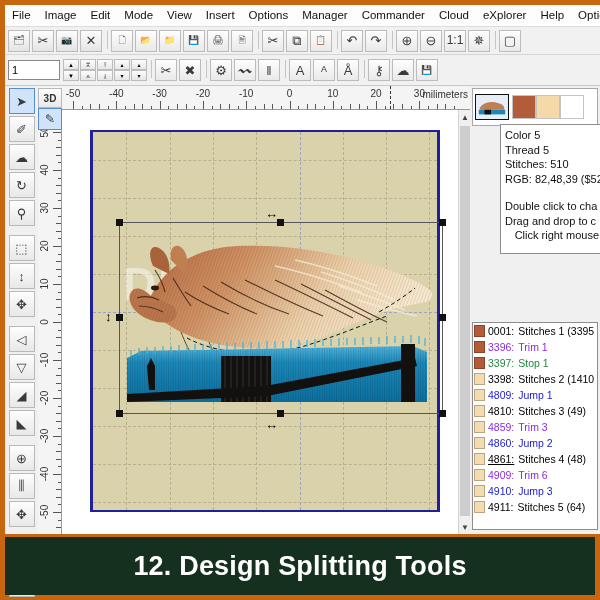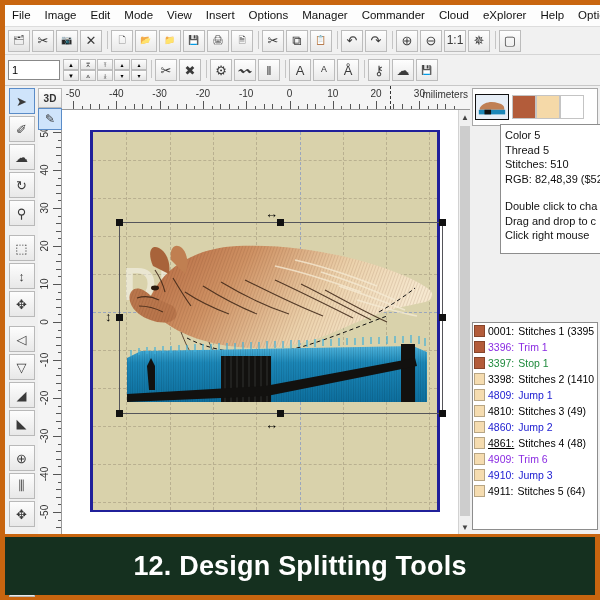--- a/index.html
+++ b/index.html
@@ -683,21 +683,21 @@
     </div>
 
     <div class="tooltip" id="tooltip">
         <div style="min-height: 13px;">Color 5</div>
         <div style="min-height: 13px;">Thread 5</div>
         <div style="min-height: 13px;">Stitches: 510</div>
         <div style="min-height: 13px;">RGB: 82,48,39 ($52,</div>
         <div style="min-height: 13px;"></div>
         <div style="min-height: 13px;">Double click to cha</div>
         <div style="min-height: 13px;">Drag and drop to c</div>
-        <div style="min-height: 13px;">Click right mouse</div>
+        <div style="min-height: 13px; text-align: right;">Click right mouse</div>
       </div>
 
     <div class="stitchlist" id="stitchlist">
         <div class="srow">
           <div class="scol" style="background: rgb(179, 92, 58);"></div>
           <span class="snum" style="color: rgb(0, 0, 0);">0001:</span>
           <span class="stxt" style="color: rgb(0, 0, 0);">Stitches 1 (3395</span>
         </div>
         <div class="srow">
           <div class="scol" style="background: rgb(179, 92, 58);"></div>
@@ -716,20 +716,25 @@
         </div>
         <div class="srow">
           <div class="scol" style="background: rgb(245, 220, 176);"></div>
           <span class="snum" style="color: rgb(26, 26, 208);">4809:</span>
           <span class="stxt" style="color: rgb(26, 26, 208);">Jump 1</span>
         </div>
         <div class="srow">
           <div class="scol" style="background: rgb(245, 220, 176);"></div>
           <span class="snum" style="color: rgb(0, 0, 0);">4810:</span>
           <span class="stxt" style="color: rgb(0, 0, 0);">Stitches 3 (49)</span>
+        </div>
+        <div class="srow">
+          <div class="scol" style="background: rgb(245, 220, 176);"></div>
+          <span class="snum" style="color: rgb(138, 43, 226);">4859:</span>
+          <span class="stxt" style="color: rgb(138, 43, 226);">Trim 3</span>
         </div>
         <div class="srow">
           <div class="scol" style="background: rgb(245, 220, 176);"></div>
           <span class="snum" style="color: rgb(26, 26, 208);">4860:</span>
           <span class="stxt" style="color: rgb(26, 26, 208);">Jump 2</span>
         </div>
         <div class="srow">
           <div class="scol" style="background: rgb(245, 220, 176);"></div>
           <span class="snum" style="color: rgb(0, 0, 0); text-decoration: underline;">4861:</span>
           <span class="stxt" style="color: rgb(0, 0, 0);">Stitches 4 (48)</span>

